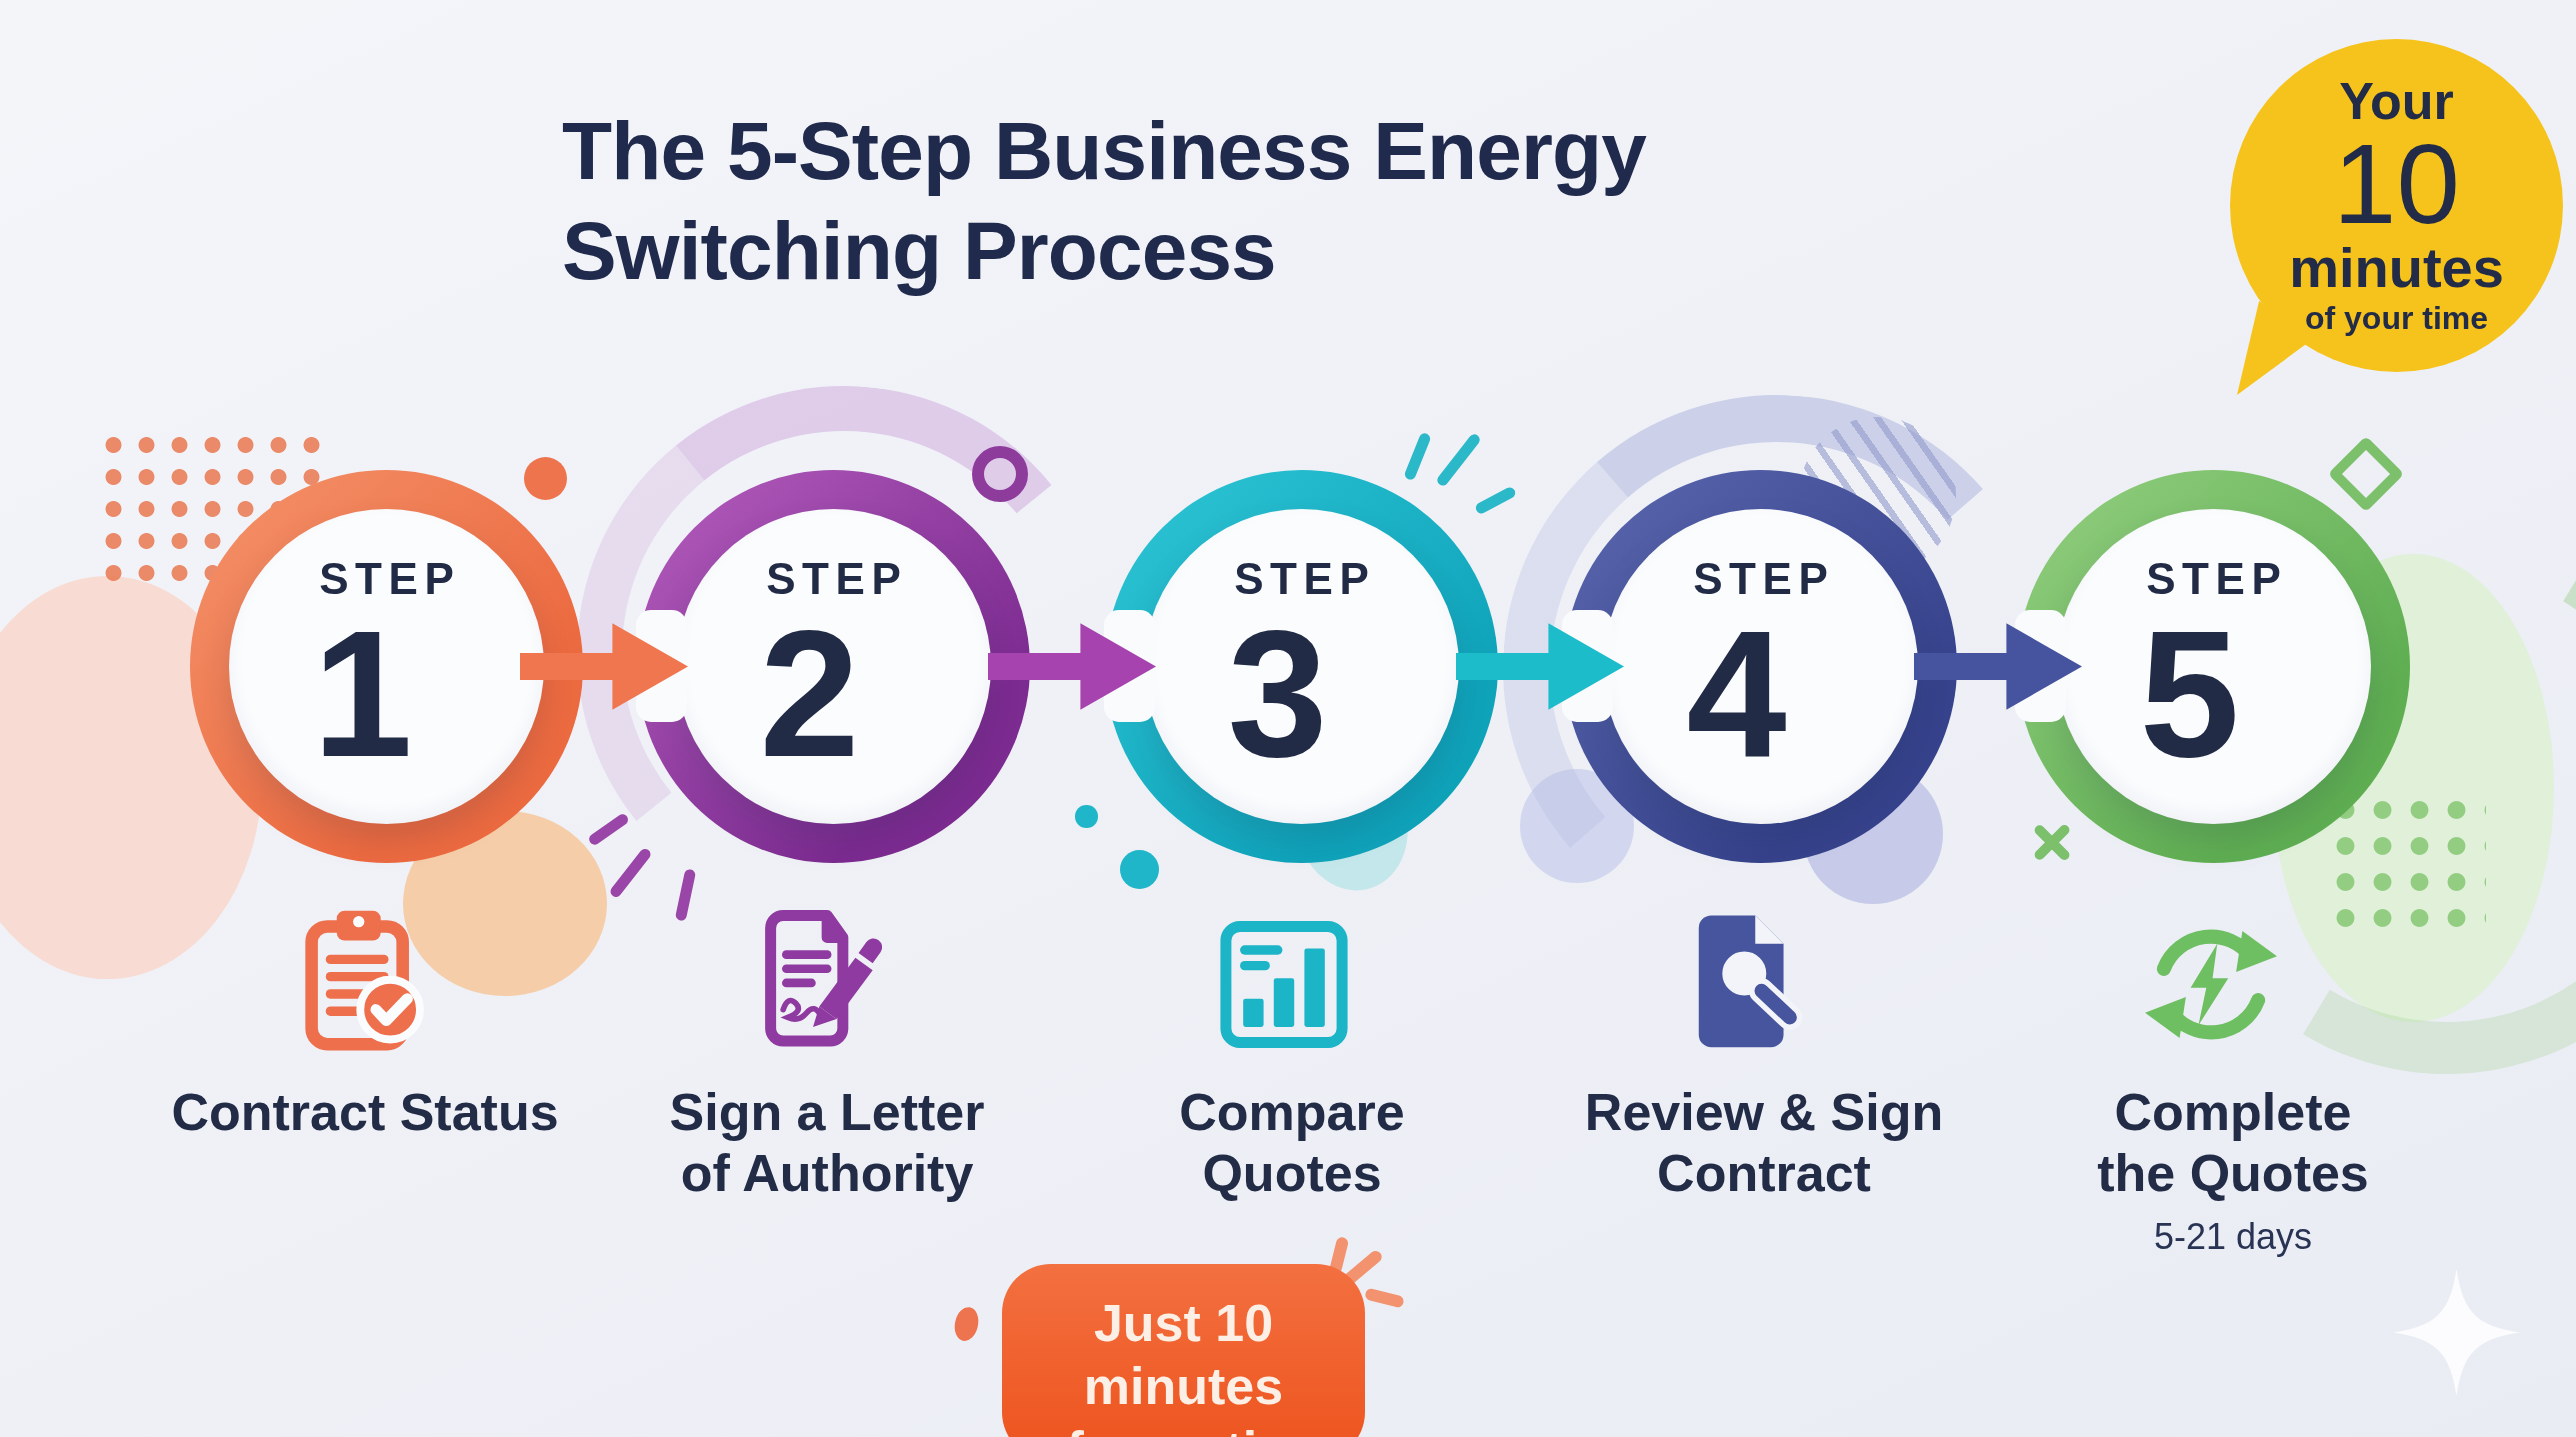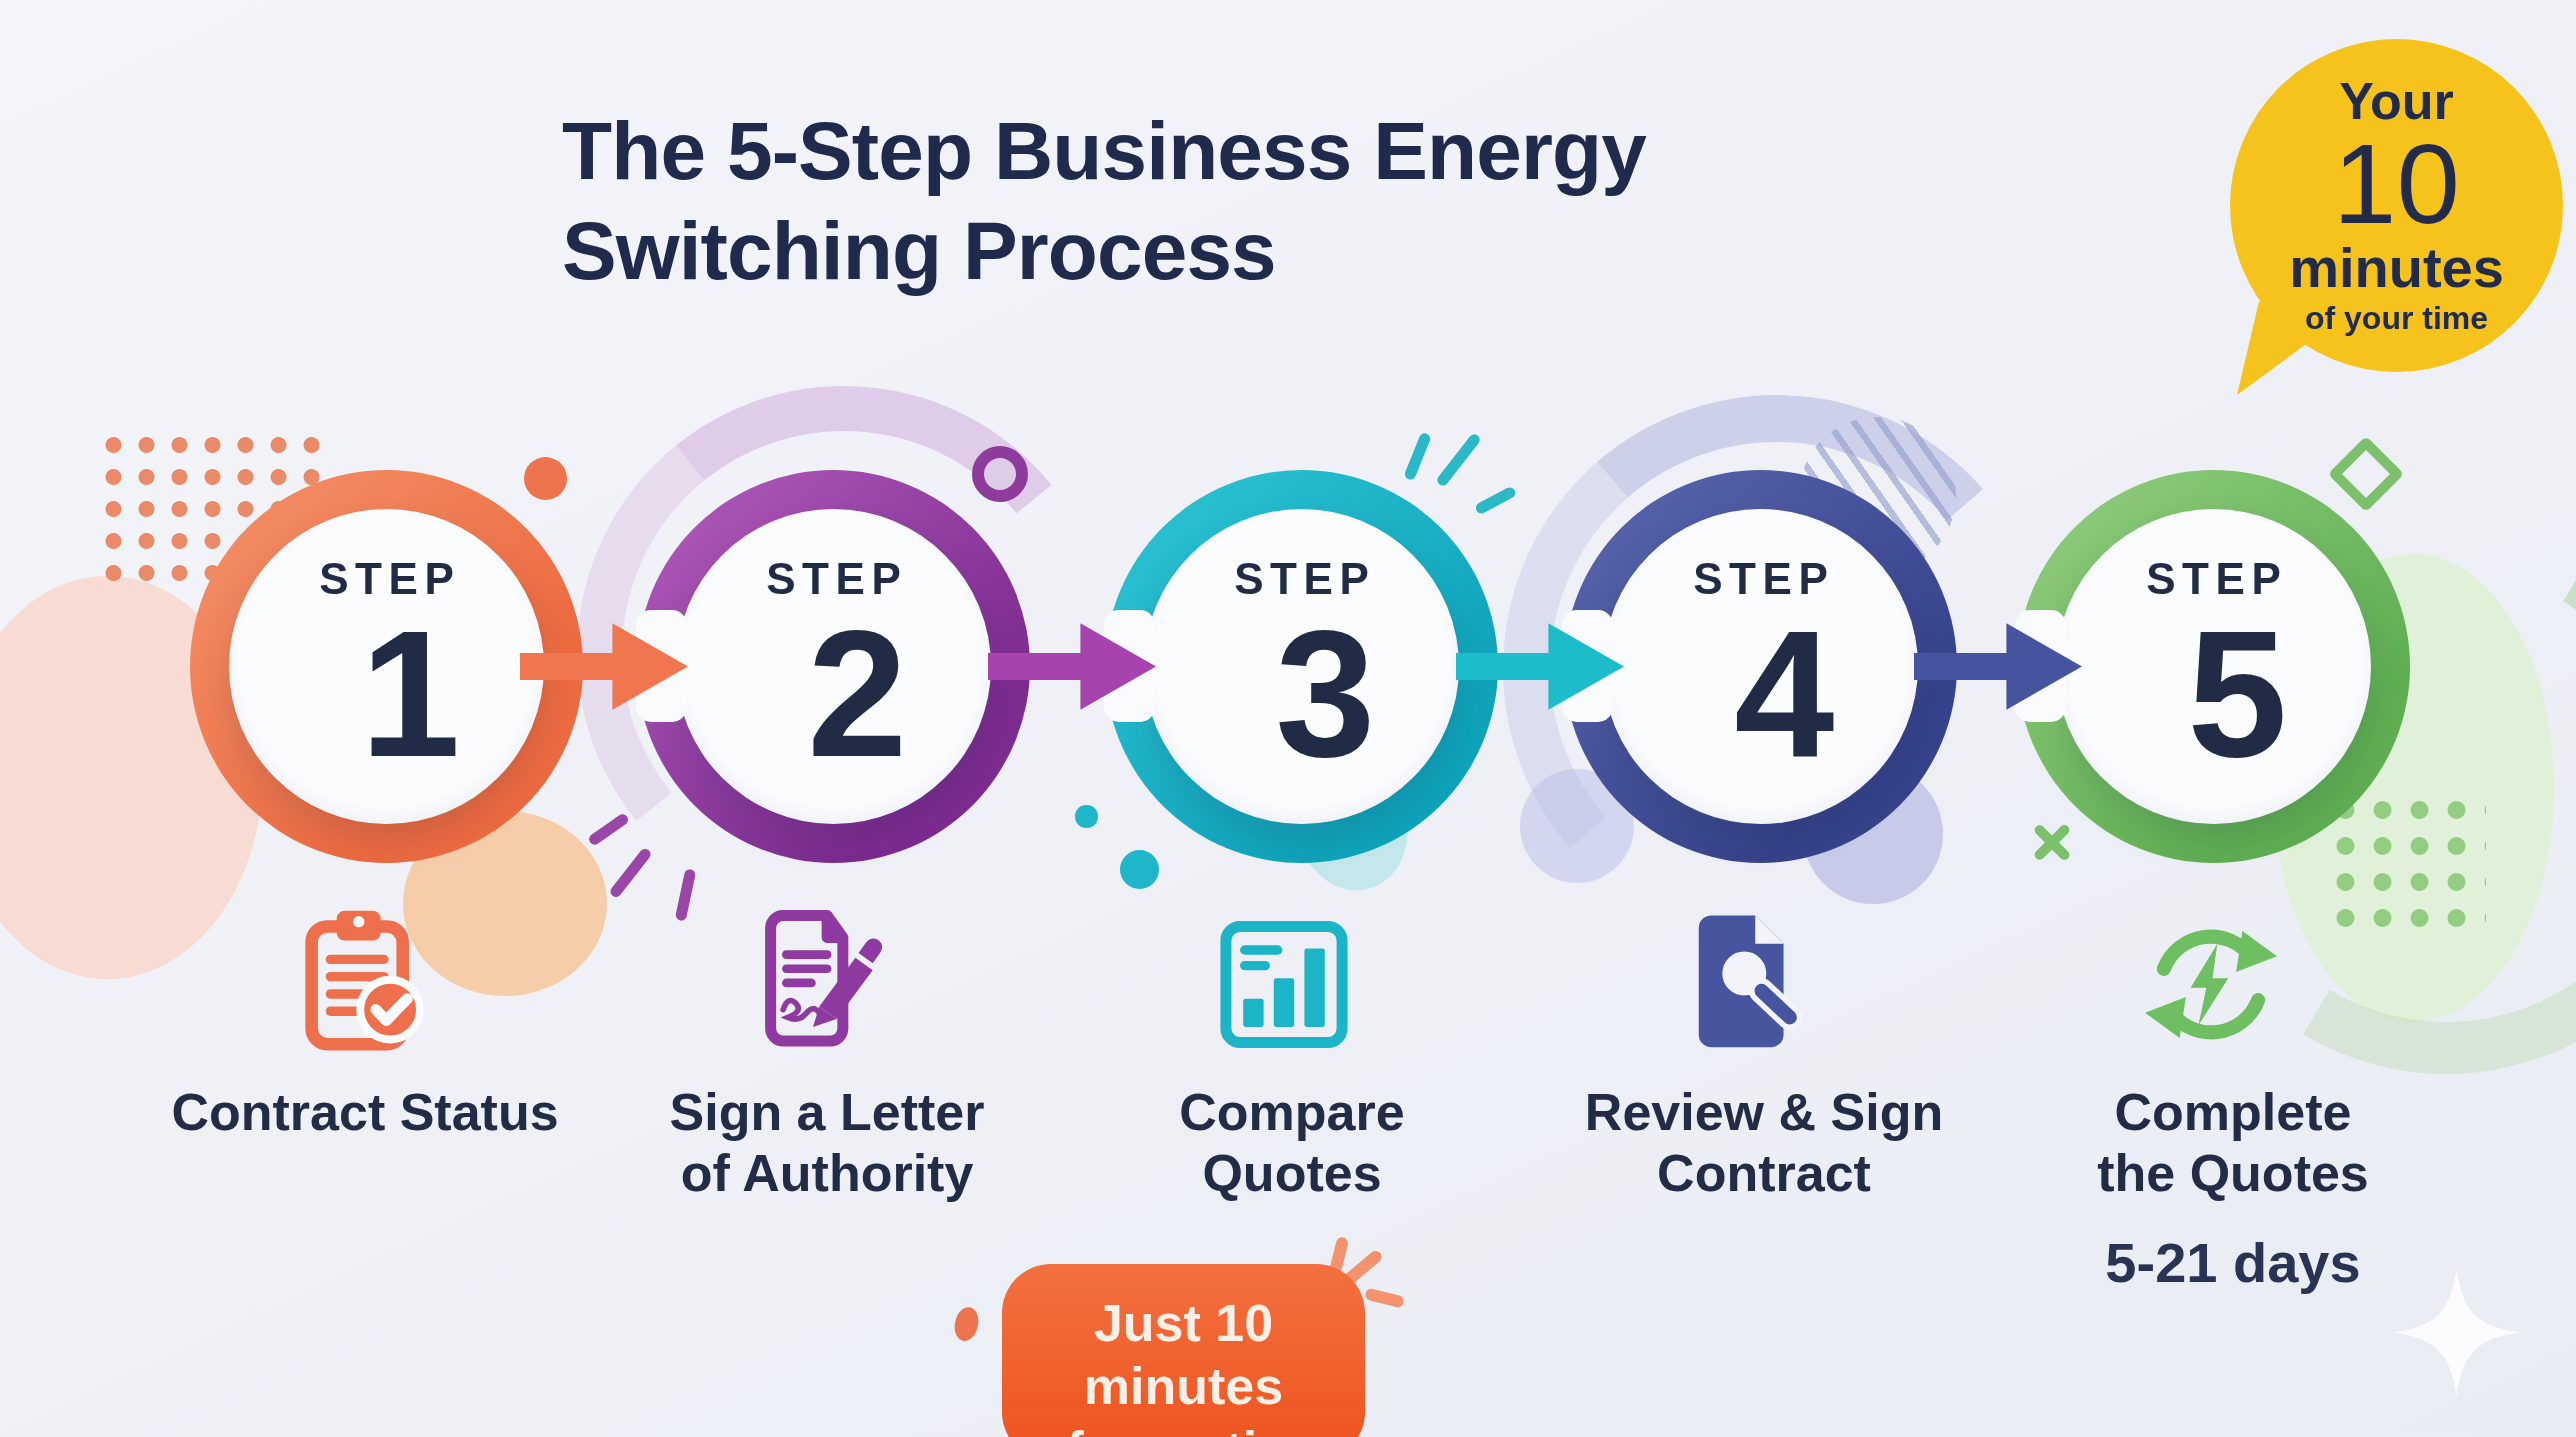--- a/index.html
+++ b/index.html
@@ -25,21 +25,21 @@
   
   .ring{position:absolute;top:470px;width:393px;height:393px;border-radius:50%;z-index:2;
     display:flex;align-items:center;justify-content:center;}
   .ring::before{content:"";position:absolute;inset:39px;background:#FBFCFE;border-radius:50%;
     box-shadow:0 17px 32px rgba(30,40,70,.14), inset 0 -7.5px 17px rgba(30,40,70,.05);}
   .r1{left:190px;background:linear-gradient(135deg,#F4936B 0%,#EC6A40 70%)}
   .r2{left:637px;background:linear-gradient(135deg,#B55DBE 0%,#7C2B90 75%)}
   .r3{left:1105px;background:linear-gradient(135deg,#2EC6D6 0%,#0FA3BA 75%)}
   .r4{left:1564px;background:linear-gradient(135deg,#5B68AF 0%,#36428B 75%)}
   .r5{left:2017px;background:linear-gradient(135deg,#93CF80 0%,#5FAE52 75%)}
-  .step-text{position:relative;text-align:right;color:#222B45;z-index:2}
+  .step-text{position:relative;text-align:left;color:#222B45;z-index:2}
   .step-label{font-size:44px;font-weight:700;letter-spacing:6.6px;text-indent:6.6px}
   .step-num{font-size:180px;font-weight:800;line-height:.95;margin-top:3.7px}
 
   
   .notch{position:absolute;top:610px;width:51px;height:112px;background:#FAFBFD;
     border-radius:15px;z-index:3}
 
   
   .conn{position:absolute;top:615px;width:168px;height:103px;z-index:4;
     clip-path:polygon(0 37%,55% 37%,55% 8%,100% 50%,55% 92%,55% 63%,0 63%)}
@@ -48,21 +48,21 @@
   .c3{left:1456px;background:#1CBCCB}
   .c4{left:1914px;background:#46549F}
 
   
   .icon{position:absolute;top:906px;width:157px;height:157px;transform:translateX(-50%);z-index:2}
   .icon svg{width:100%;height:100%}
 
   
   .caption{position:absolute;top:1082px;width:449px;transform:translateX(-50%);text-align:center;
     font-size:52px;font-weight:800;color:#232C47;line-height:1.17;z-index:2}
-  .caption .note{font-size:56px;font-weight:700;color:#293354;margin-top:26px}
+  .caption .note{font-size:36px;font-weight:400;color:#293354;margin-top:12px}
 
   
   .banner{position:absolute;left:1002px;top:1264px;width:363px;height:197px;border-radius:49px;
     background:linear-gradient(180deg,#F37040 0%,#EE5722 85%);z-index:6;text-align:center;
     color:#FCEFE5;font-size:52px;font-weight:700;line-height:1.22;padding-top:28px;box-sizing:border-box}
 
   
   .blob{position:absolute;border-radius:50%;z-index:0}
   .dots{position:absolute;z-index:1}
   .dots-orange{left:97px;top:429px;width:232px;height:152px;opacity:.9;

